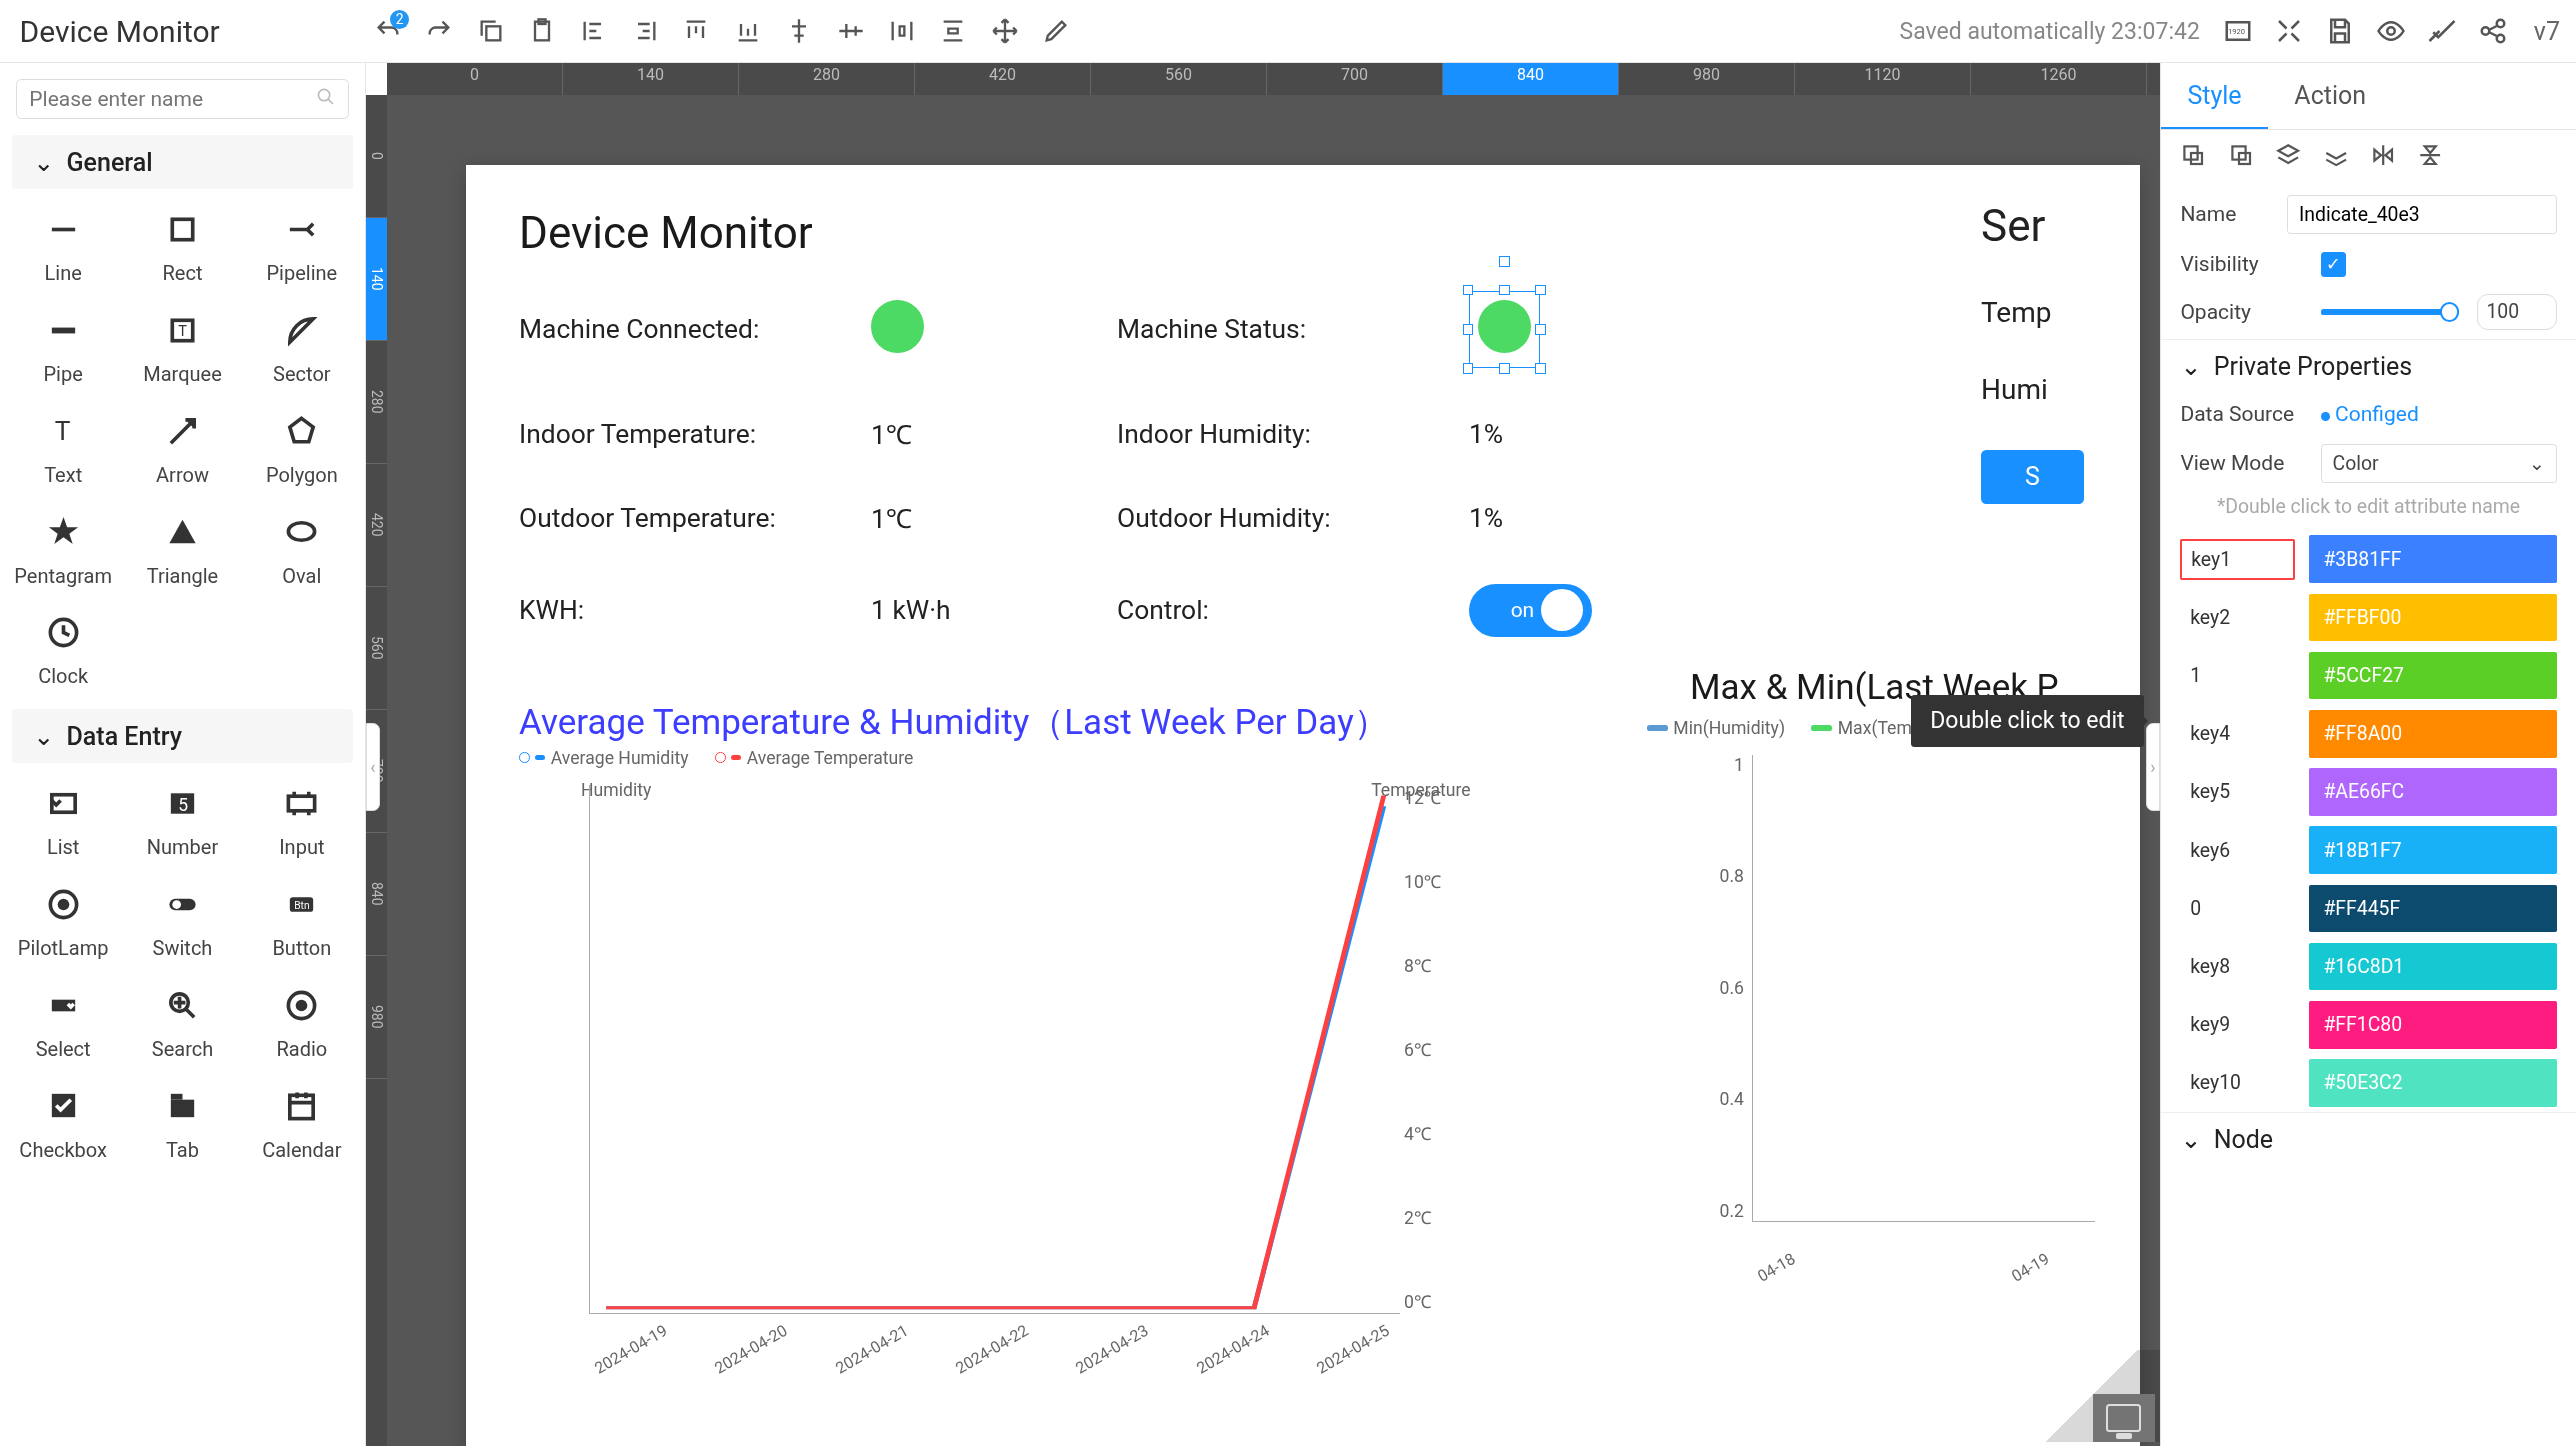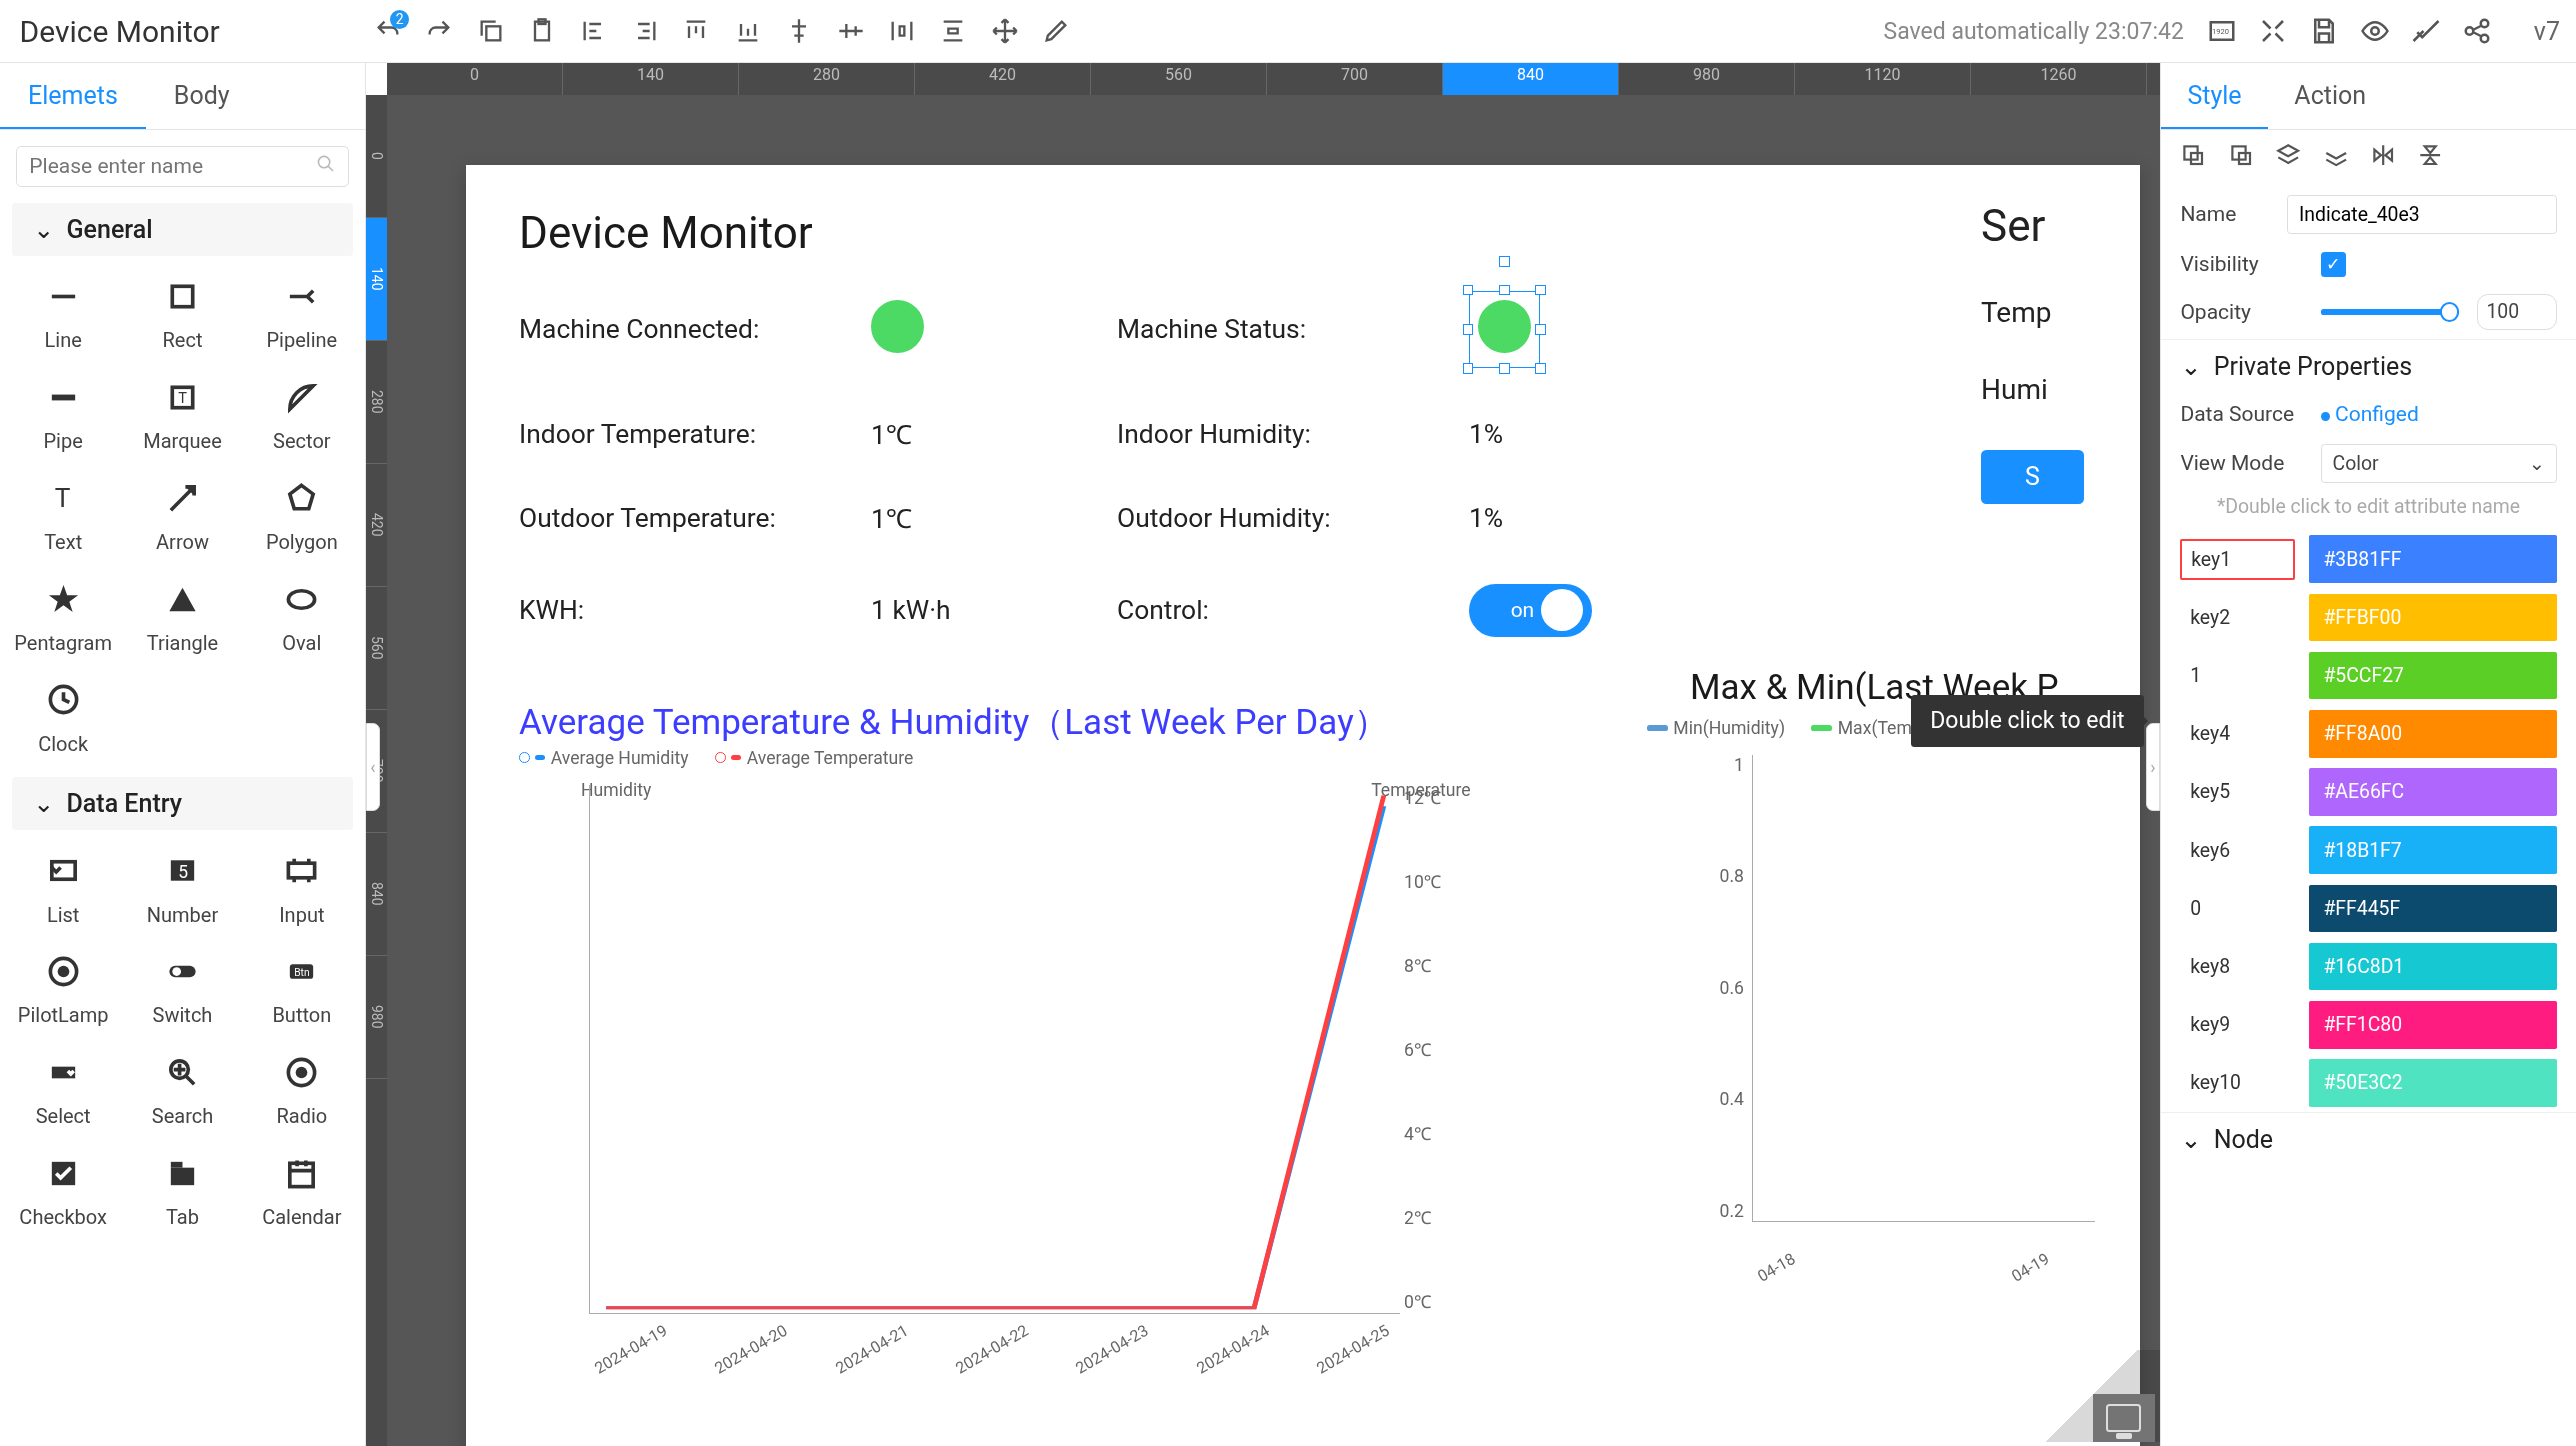--- a/index.html
+++ b/index.html
@@ -11,21 +11,21 @@
   .toolbar-icons { display: flex; align-items: center; gap: 19.4px; color: #555; }
   .toolbar-icons .ico { width: 32px; height: 32px; display: flex; align-items: center; justify-content: center; cursor: pointer; }
   .toolbar-icons svg { width: 28px; height: 28px; stroke: #555; fill: none; stroke-width: 2; }
   .toolbar-spacer { flex: 1; }
   .save-status { color: #888; font-size: 23px; }
   .rightbar-icons { display: flex; align-items: center; gap: 16px; color: #555; }
   .rightbar-icons .ico { width: 35px; height: 35px; display: flex; align-items: center; justify-content: center; cursor: pointer; }
   .rightbar-icons svg { width: 30px; height: 30px; stroke: #555; fill: none; stroke-width: 2; }
   .badge { position: relative; }
   .badge::after { content: "2"; position: absolute; top:-5.3px; right:-5.3px; background:#2196f3; color:#fff; font-size:14px; width:19.4px; height:19.4px; border-radius:50%; display:flex; align-items:center; justify-content:center; }
-  .version { font-size: 25px; color: #666; margin-left:23px; }
+  .version { font-size: 25px; color: #666; margin-left:7px; }
 
   
   .main { display: flex; height: calc(100% - 63px); }
   .left-panel { width: 366px; background: #fff; border-right: 0.9px solid #e5e5e5; display:flex; flex-direction:column; }
   .tabs { display: flex; border-bottom: 0.9px solid #e5e5e5; }
   .tab { padding: 17.6px 28px; font-size: 25px; color: #555; cursor: pointer; }
   .tab.active { color: #1890ff; border-bottom: 2.6px solid #1890ff; }
   .searchbox { margin: 16px; border: 0.9px solid #ddd; border-radius: 5.3px; padding: 7px 12.3px; display:flex; align-items:center; gap:8.8px; color:#aaa; }
   .searchbox input { border:none; outline:none; font-size:21px; flex:1; color:#333; }
   .section-header { padding: 12.3px 21px; font-size: 25px; color:#222; font-weight:500; display:flex; align-items:center; gap:12.3px; background:#f6f6f6; margin: 0 12.3px; border-radius:3.5px;}
@@ -228,24 +228,20 @@
           <path d="M9 11l6-3M9 13l6 3"></path>
         </svg>
       </div>
     <div class="version">v7</div>
   </div>
 </div>
 
 <div class="main">
 
   <div class="left-panel">
-    <div class="tabs">
-      <div class="tab active">Elemets</div>
-      <div class="tab">Body</div>
-    </div>
     <div class="searchbox">
       <input placeholder="Please enter name" style="">
       <span>
         <svg width="19.4" height="19.4" viewBox="0 0 24 24" stroke="#bbb" fill="none" stroke-width="2">
             <circle cx="10" cy="10" r="7"></circle>
             <path d="M21 21l-6-6"></path>
           </svg>
       </span>
     </div>
     <div class="section-header">

